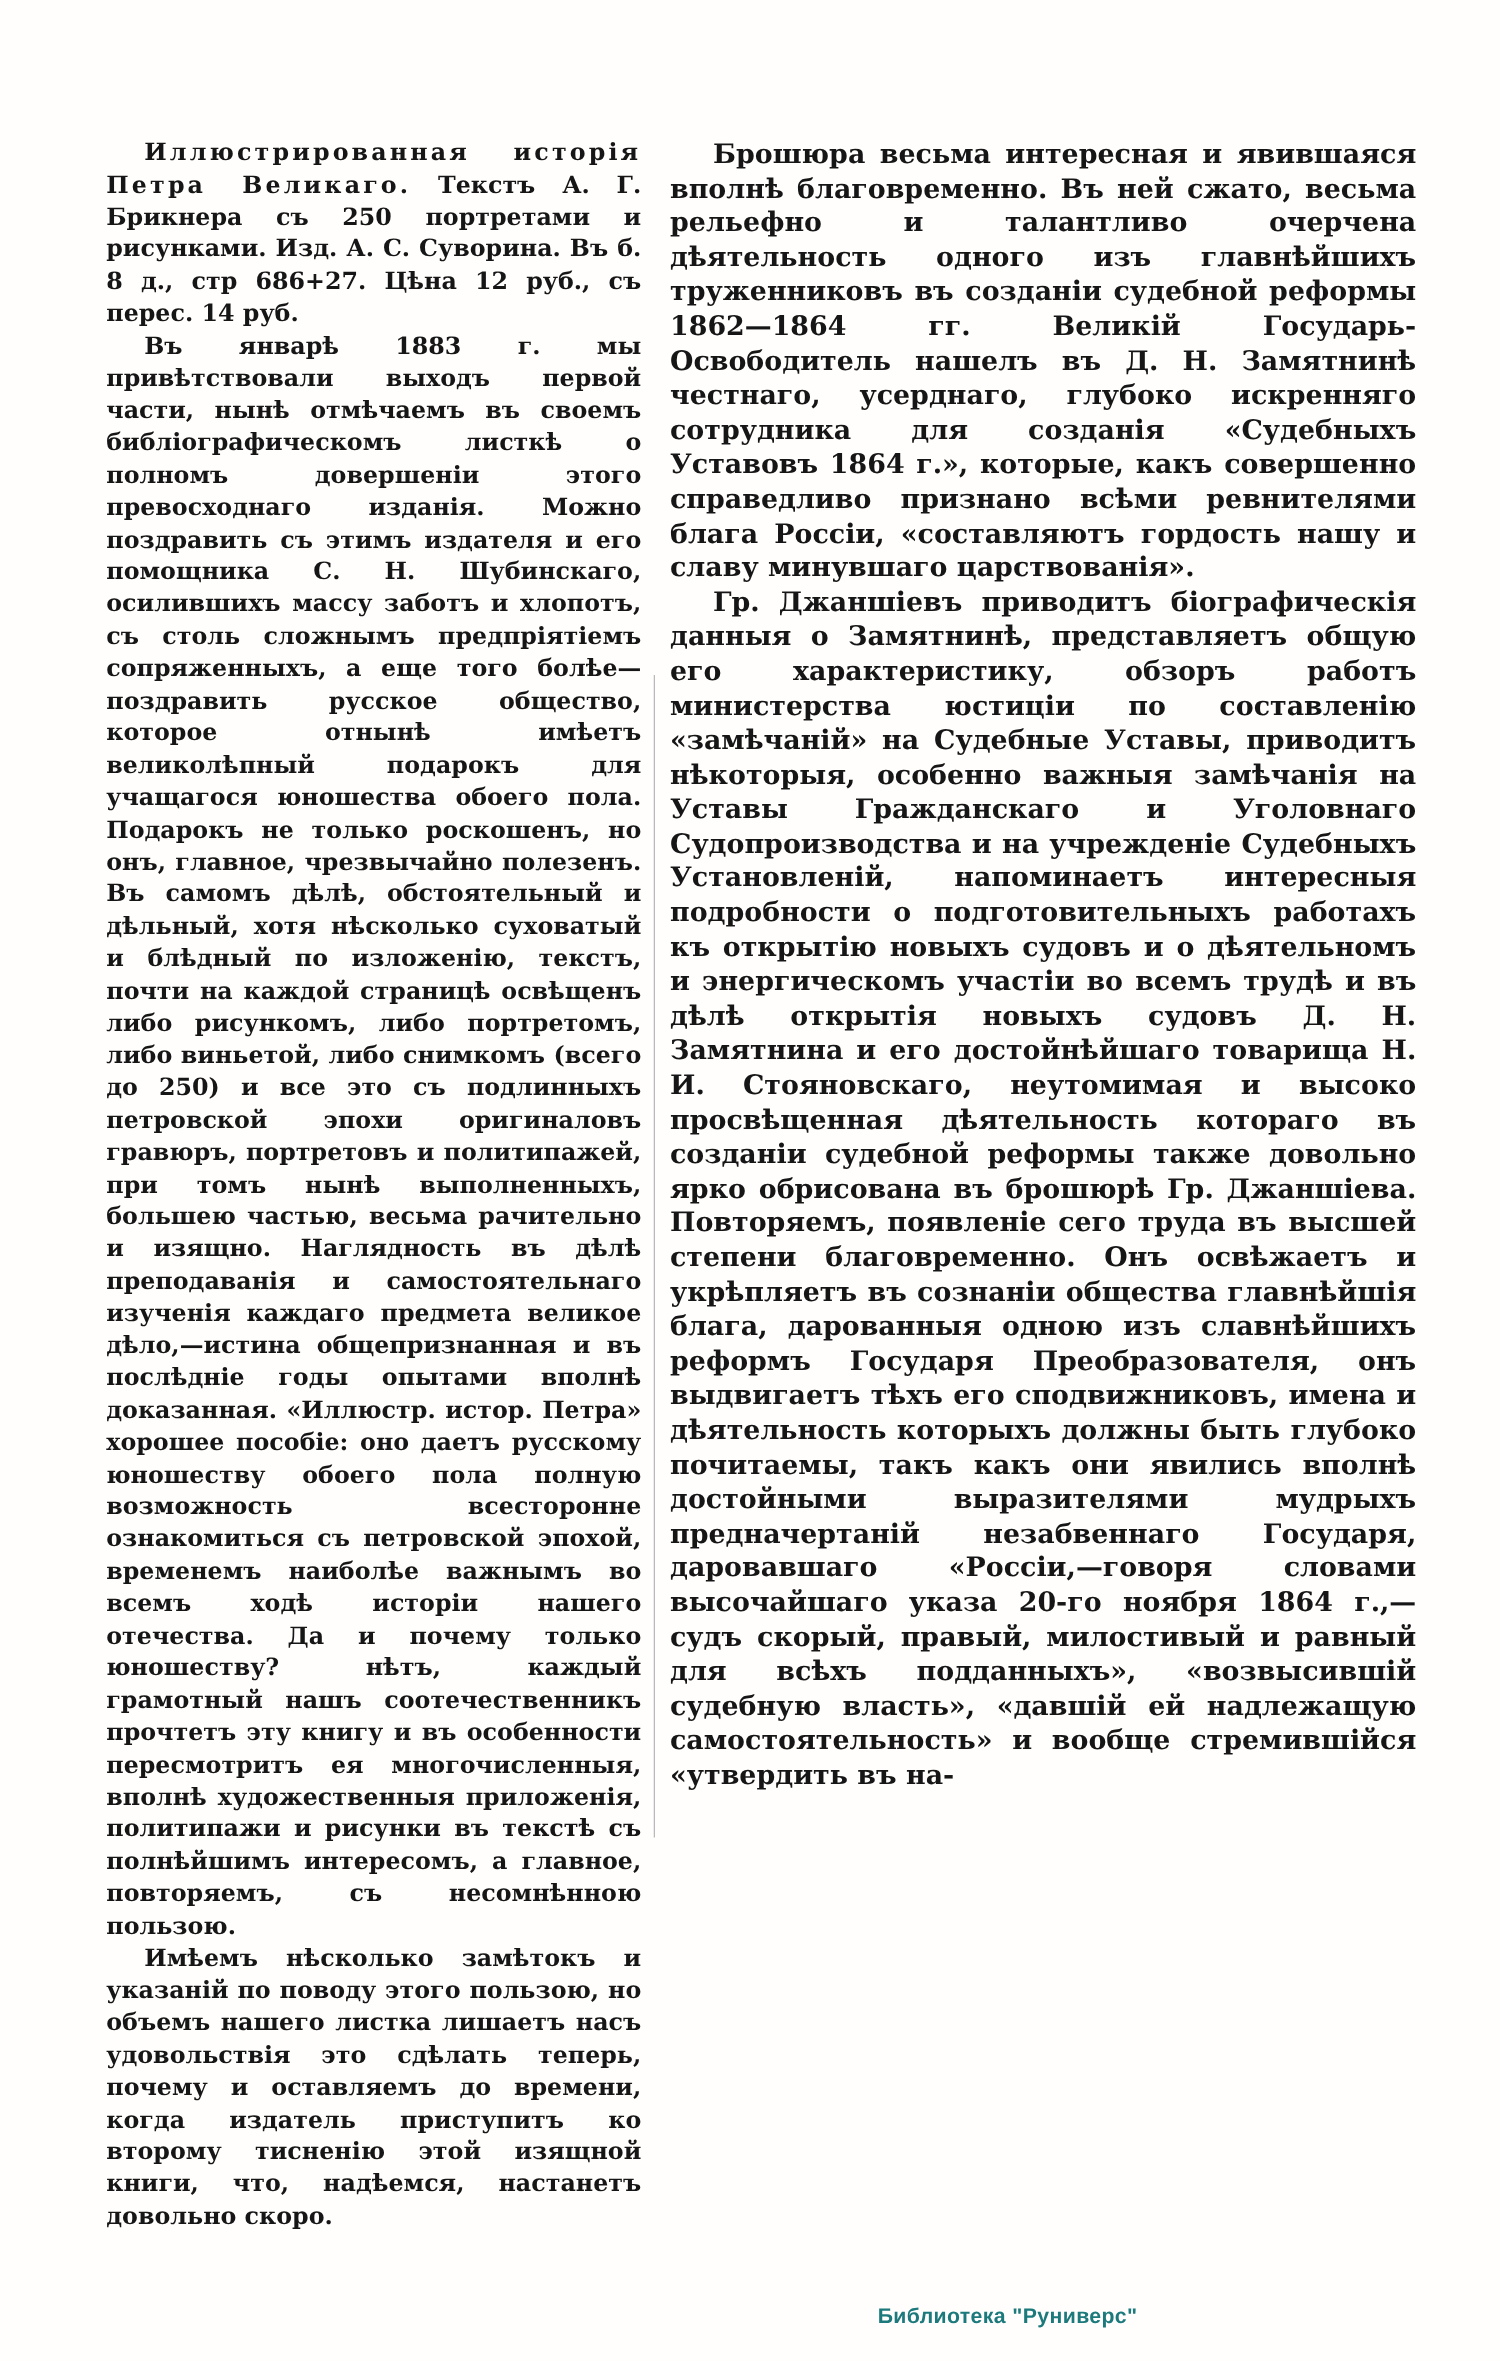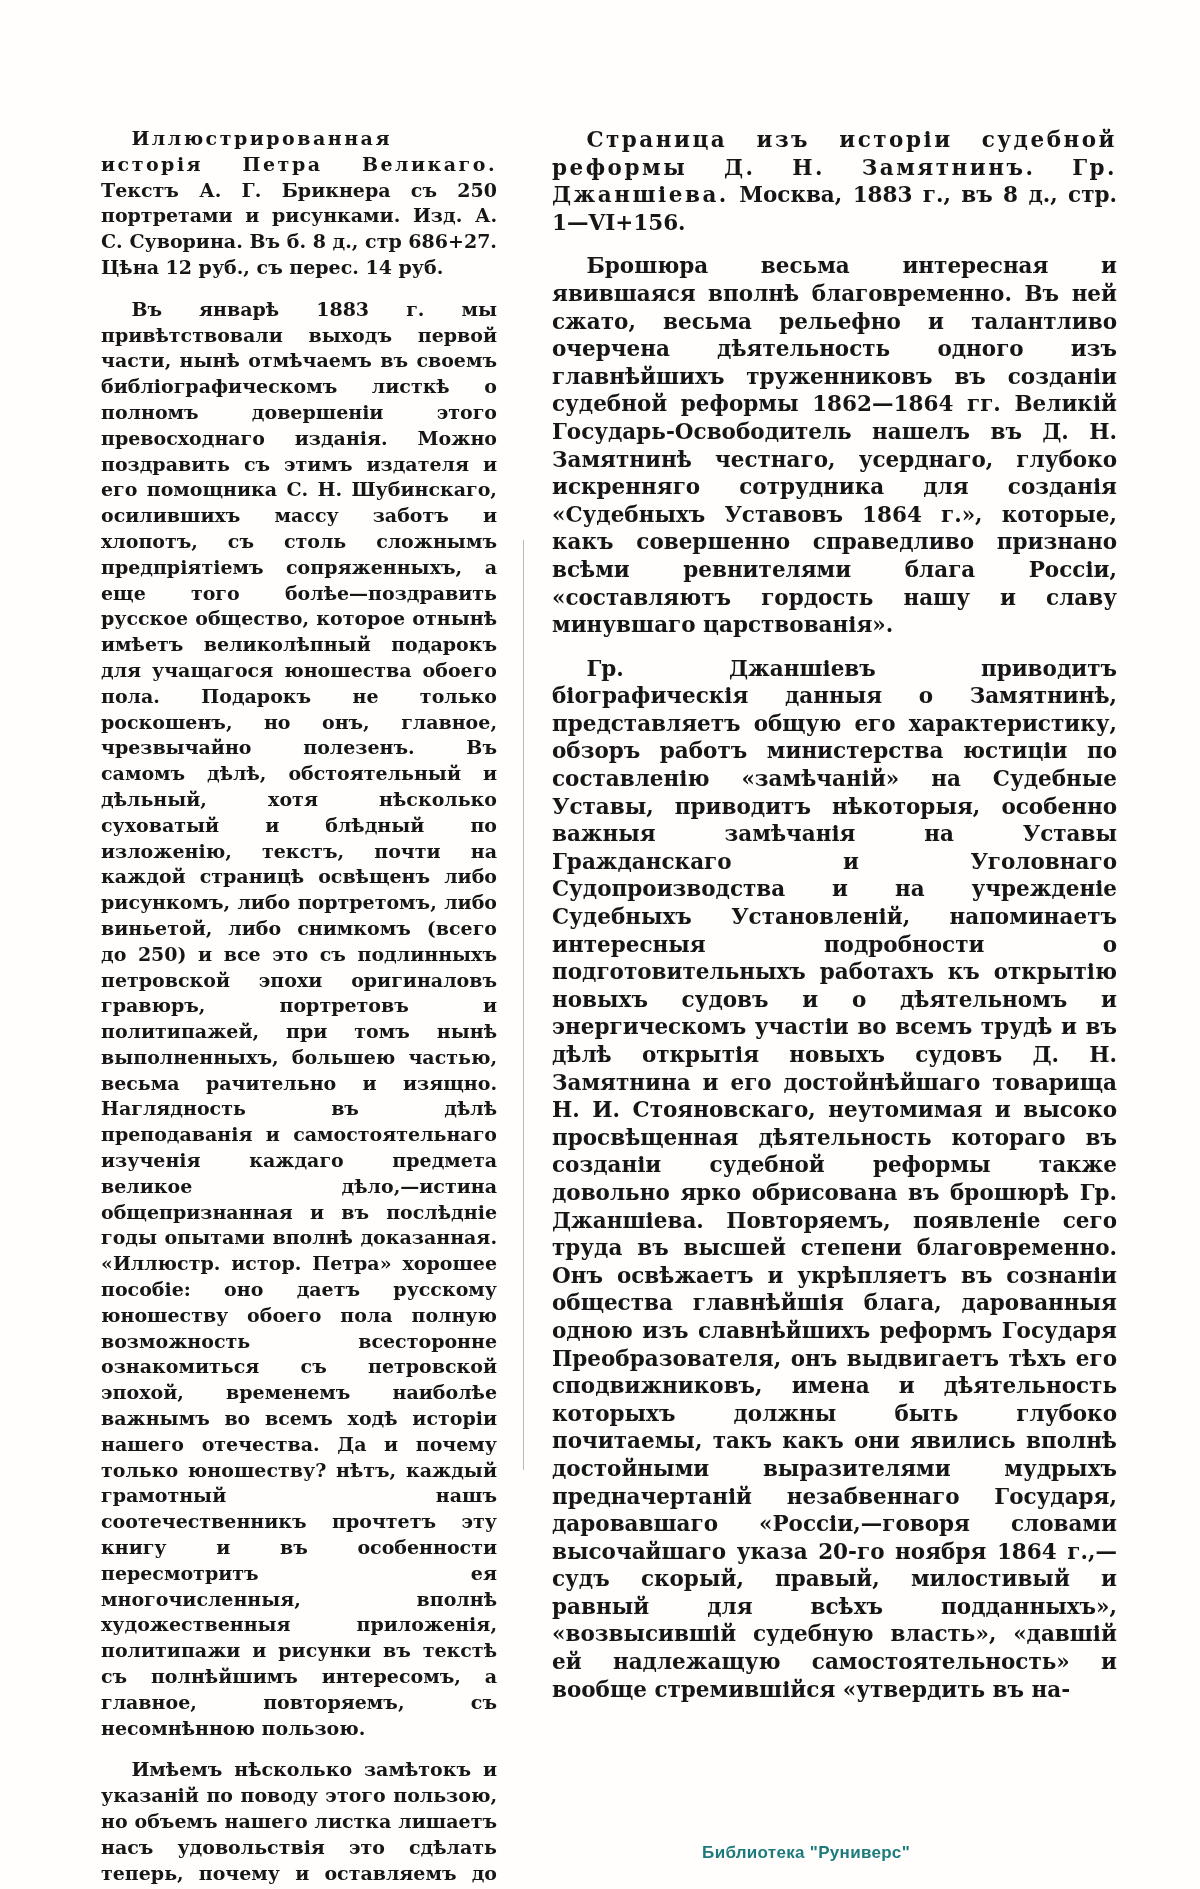--- a/index.html
+++ b/index.html
@@ -35,21 +35,21 @@
     font-size: 19px;
     line-height: 25.8px;
   }
   .col-right {
     left: 536px;
     width: 597px;
     font-size: 21.5px;
     line-height: 27.6px;
   }
   .para {
-    margin: 16px;
+    margin: 0;
     text-indent: 1.6em;
   }
   .spaced {
     letter-spacing: 2.5px;
     word-spacing: 5px;
   }
   .divider {
     position: absolute;
     left: 523px;
     top: 540px;
@@ -75,20 +75,19 @@
 
   <div class="col col-left">
     <p class="para"><span class="spaced">Иллюстрированная исторія Петра Великаго.</span><span> Текстъ А. Г. Брикнера съ 250 портретами и рисунками. Изд. А. С. Суворина. Въ б. 8 д., стр 686+27. Цѣна 12 руб., съ перес. 14 руб.</span></p>
     <p class="para">Въ январѣ 1883 г. мы привѣтствовали выходъ первой части, нынѣ отмѣчаемъ въ своемъ библіографическомъ листкѣ о полномъ довершеніи этого превосходнаго изданія. Можно поздравить съ этимъ издателя и его помощника С. Н. Шубинскаго, осилившихъ массу заботъ и хлопотъ, съ столь сложнымъ предпріятіемъ сопряженныхъ, а еще того болѣе—поздравить русское общество, которое отнынѣ имѣетъ великолѣпный подарокъ для учащагося юношества обоего пола. Подарокъ не только роскошенъ, но онъ, главное, чрезвычайно полезенъ. Въ самомъ дѣлѣ, обстоятельный и дѣльный, хотя нѣсколько суховатый и блѣдный по изложенію, текстъ, почти на каждой страницѣ освѣщенъ либо рисункомъ, либо портретомъ, либо виньетой, либо снимкомъ (всего до 250) и все это съ подлинныхъ петровской эпохи оригиналовъ гравюръ, портретовъ и политипажей, при томъ нынѣ выполненныхъ, большею частью, весьма рачительно и изящно. Наглядность въ дѣлѣ преподаванія и самостоятельнаго изученія каждаго предмета великое дѣло,—истина общепризнанная и въ послѣдніе годы опытами вполнѣ доказанная. «Иллюстр. истор. Петра» хорошее пособіе: оно даетъ русскому юношеству обоего пола полную возможность всесторонне ознакомиться съ петровской эпохой, временемъ наиболѣе важнымъ во всемъ ходѣ исторіи нашего отечества. Да и почему только юношеству? нѣтъ, каждый грамотный нашъ соотечественникъ прочтетъ эту книгу и въ особенности пересмотритъ ея многочисленныя, вполнѣ художественныя приложенія, политипажи и рисунки въ текстѣ съ полнѣйшимъ интересомъ, а главное, повторяемъ, съ несомнѣнною пользою.</p>
     <p class="para">Имѣемъ нѣсколько замѣтокъ и указаній по поводу этого пользою, но объемъ нашего листка лишаетъ насъ удовольствія это сдѣлать теперь, почему и оставляемъ до времени, когда издатель приступитъ ко второму тисненію этой изящной книги, что, надѣемся, настанетъ довольно скоро.</p>
   </div>
 
   <div class="divider"></div>
 
   <div class="col col-right">
-    <p class="para"><span class="spaced">Страница изъ исторіи судебной реформы Д. Н. Замятнинъ. Гр. Джаншіева.</span><span> Москва, 1883 г., въ 8 д., стр. 1—VI+156.</span></p>
     <p class="para">Брошюра весьма интересная и явившаяся вполнѣ благовременно. Въ ней сжато, весьма рельефно и талантливо очерчена дѣятельность одного изъ главнѣйшихъ труженниковъ въ созданіи судебной реформы 1862—1864 гг. Великій Государь-Освободитель нашелъ въ Д. Н. Замятнинѣ честнаго, усерднаго, глубоко искренняго сотрудника для созданія «Судебныхъ Уставовъ 1864 г.», которые, какъ совершенно справедливо признано всѣми ревнителями блага Россіи, «составляютъ гордость нашу и славу минувшаго царствованія».</p>
     <p class="para">Гр. Джаншіевъ приводитъ біографическія данныя о Замятнинѣ, представляетъ общую его характеристику, обзоръ работъ министерства юстиціи по составленію «замѣчаній» на Судебные Уставы, приводитъ нѣкоторыя, особенно важныя замѣчанія на Уставы Гражданскаго и Уголовнаго Судопроизводства и на учрежденіе Судебныхъ Установленій, напоминаетъ интересныя подробности о подготовительныхъ работахъ къ открытію новыхъ судовъ и о дѣятельномъ и энергическомъ участіи во всемъ трудѣ и въ дѣлѣ открытія новыхъ судовъ Д. Н. Замятнина и его достойнѣйшаго товарища Н. И. Стояновскаго, неутомимая и высоко просвѣщенная дѣятельность котораго въ созданіи судебной реформы также довольно ярко обрисована въ брошюрѣ Гр. Джаншіева. Повторяемъ, появленіе сего труда въ высшей степени благовременно. Онъ освѣжаетъ и укрѣпляетъ въ сознаніи общества главнѣйшія блага, дарованныя одною изъ славнѣйшихъ реформъ Государя Преобразователя, онъ выдвигаетъ тѣхъ его сподвижниковъ, имена и дѣятельность которыхъ должны быть глубоко почитаемы, такъ какъ они явились вполнѣ достойными выразителями мудрыхъ предначертаній незабвеннаго Государя, даровавшаго «Россіи,—говоря словами высочайшаго указа 20-го ноября 1864 г.,—судъ скорый, правый, милостивый и равный для всѣхъ подданныхъ», «возвысившій судебную власть», «давшій ей надлежащую самостоятельность» и вообще стремившійся «утвердить въ на-</p>
   </div>
 
   <div class="watermark">Библиотека "Руниверс"</div>
 
 </div>
 
 </body></html>

